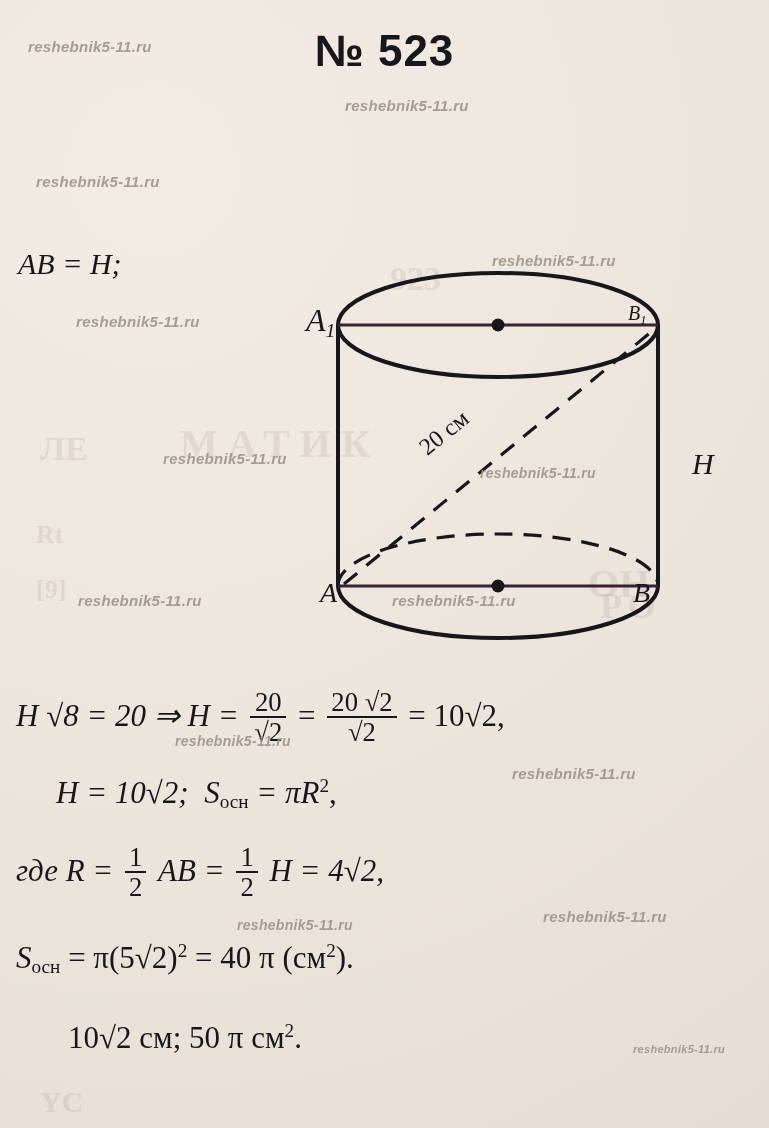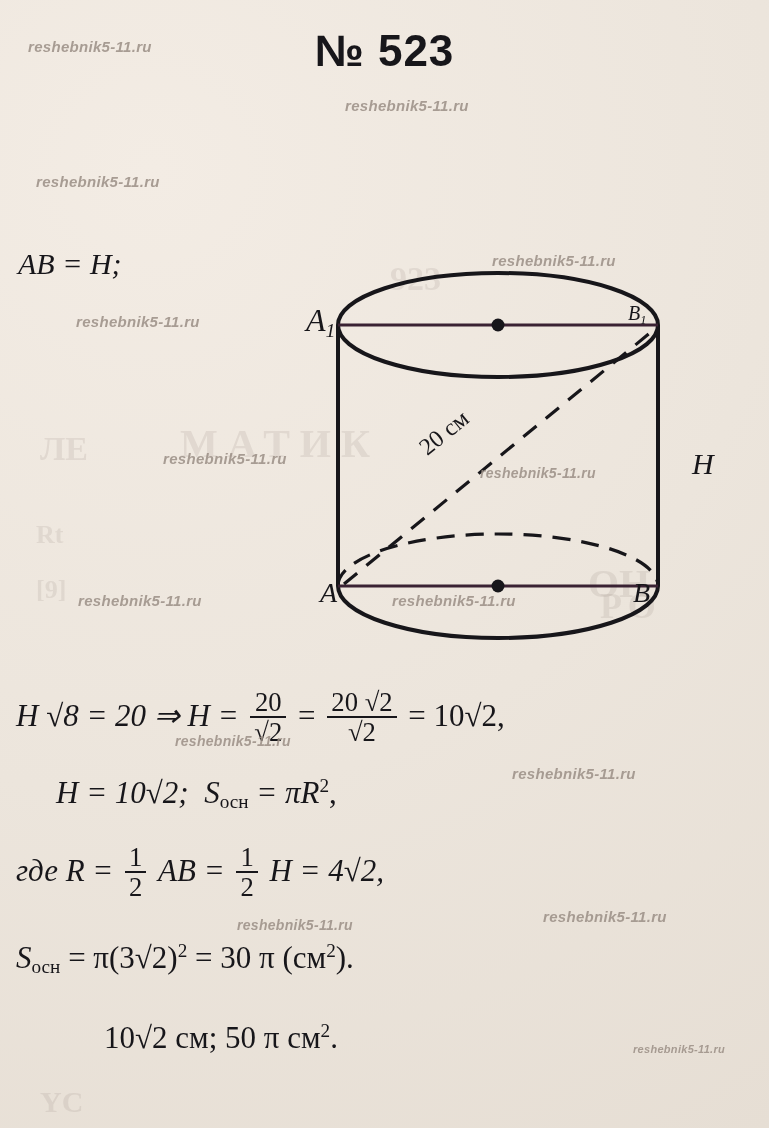--- a/index.html
+++ b/index.html
@@ -185,24 +185,24 @@
     </span>
     <span class="it">AB =</span>
     <span class="frac">
       <span class="num">1</span>
       <span class="den">2</span>
     </span>
     <span class="it">H = 4√2,</span>
   </div>
 
   <div class="line mathline" style="left:16px; top:940px;">
-    <span class="it">S</span><span class="smcaps">осн</span><span> = π(3√2)</span><span class="sup">2</span><span> = 30 π (см</span><span class="sup">2</span><span>).</span>
-  </div>
-
-  <div class="line mathline" style="left:68px; top:1020px;margin-left:36px;">
+    <span class="it">S</span><span class="smcaps">осн</span><span> = π(5√2)</span><span class="sup">2</span><span> = 40 π (см</span><span class="sup">2</span><span>).</span>
+  </div>
+
+  <div class="line mathline" style="left:68px; top:1020px;">
     <span>10√2 см; 50 π см</span><span class="sup">2</span><span>.</span>
   </div>
 
   <div id="watermarks">
       <div class="wm" style="left: 28px; top: 38px; font-size: 15px; color: rgb(155, 143, 134);">reshebnik5-11.ru</div>
       <div class="wm" style="left: 345px; top: 97px; font-size: 15px; color: rgb(155, 143, 134);">reshebnik5-11.ru</div>
       <div class="wm" style="left: 36px; top: 173px; font-size: 15px; color: rgb(155, 143, 134);">reshebnik5-11.ru</div>
       <div class="wm" style="left: 492px; top: 252px; font-size: 15px; color: rgb(155, 143, 134);">reshebnik5-11.ru</div>
       <div class="wm" style="left: 76px; top: 313px; font-size: 15px; color: rgb(155, 143, 134);">reshebnik5-11.ru</div>
       <div class="wm" style="left: 163px; top: 450px; font-size: 15px; color: rgb(155, 143, 134);">reshebnik5-11.ru</div>

